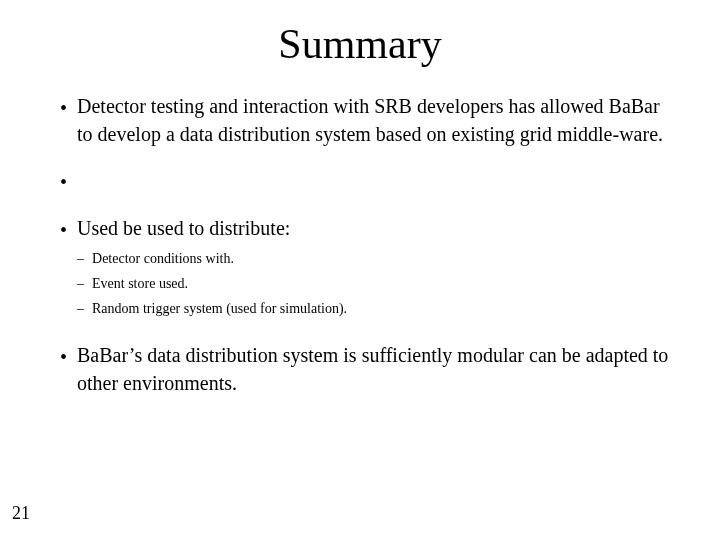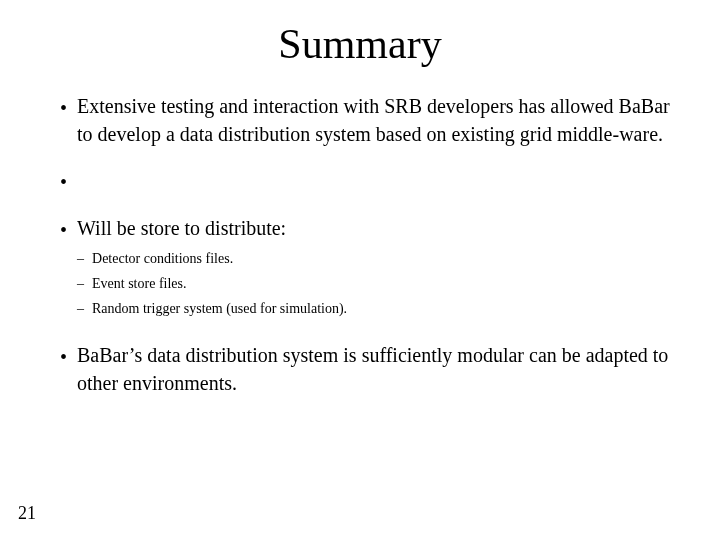--- a/index.html
+++ b/index.html
@@ -82,56 +82,56 @@
     .sub-bullet-text {
       font-size: 14px;
       line-height: 1.5;
       color: #000000;
       font-family: Georgia, 'Times New Roman', serif;
     }
 
     .page-number {
       position: absolute;
       bottom: 16px;
-      left: 18px;
+      left: 12px;
       font-size: 18px;
       color: #000000;
       font-family: Georgia, 'Times New Roman', serif;
     }
   </style>
 </head>
 <body>
 
 <div class="slide-container">
 
   <h1 class="slide-title">Summary</h1>
 
   <div class="content-area">
 
     <div class="bullet-item">
       <span class="bullet-dot">•</span>
-      <span class="bullet-text">Extensive testing and interaction with SRB developers has allowed BaBar to develop a data distribution system based on existing grid middle-ware.</span>
+      <span class="bullet-text">Detector testing and interaction with SRB developers has allowed BaBar to develop a data distribution system based on existing grid middle-ware.</span>
     </div>
 
     <div class="bullet-item">
       <span class="bullet-dot">•</span>
     </div>
 
     <div class="bullet-item">
       <span class="bullet-dot">•</span>
       <div>
-        <span class="bullet-text">Will be store to distribute:</span>
+        <span class="bullet-text">Used be used to distribute:</span>
         <div class="sub-bullets">
           <div class="sub-bullet-item">
             <span class="sub-bullet-dash">–</span>
-            <span class="sub-bullet-text">Detector conditions files.</span>
+            <span class="sub-bullet-text">Detector conditions with.</span>
           </div>
           <div class="sub-bullet-item">
             <span class="sub-bullet-dash">–</span>
-            <span class="sub-bullet-text">Event store files.</span>
+            <span class="sub-bullet-text">Event store used.</span>
           </div>
           <div class="sub-bullet-item">
             <span class="sub-bullet-dash">–</span>
             <span class="sub-bullet-text">Random trigger system (used for simulation).</span>
           </div>
         </div>
       </div>
     </div>
 
     <div class="bullet-item">

